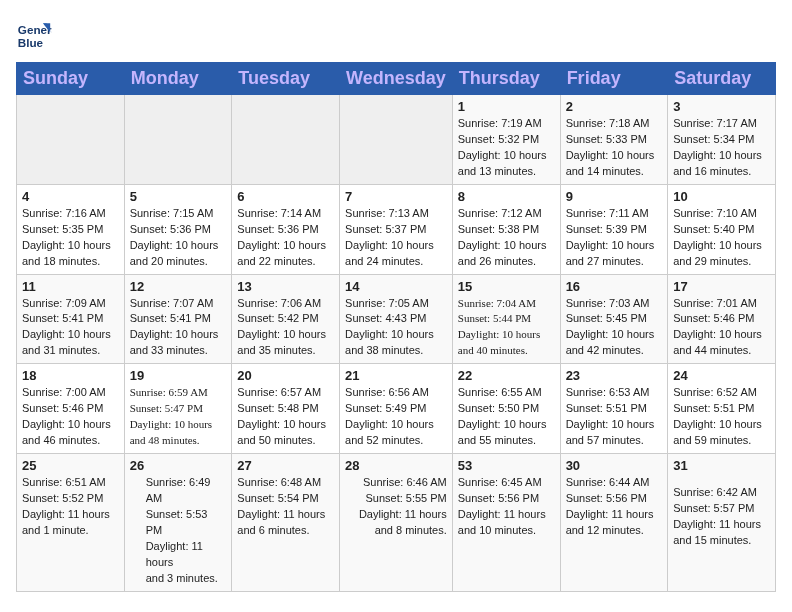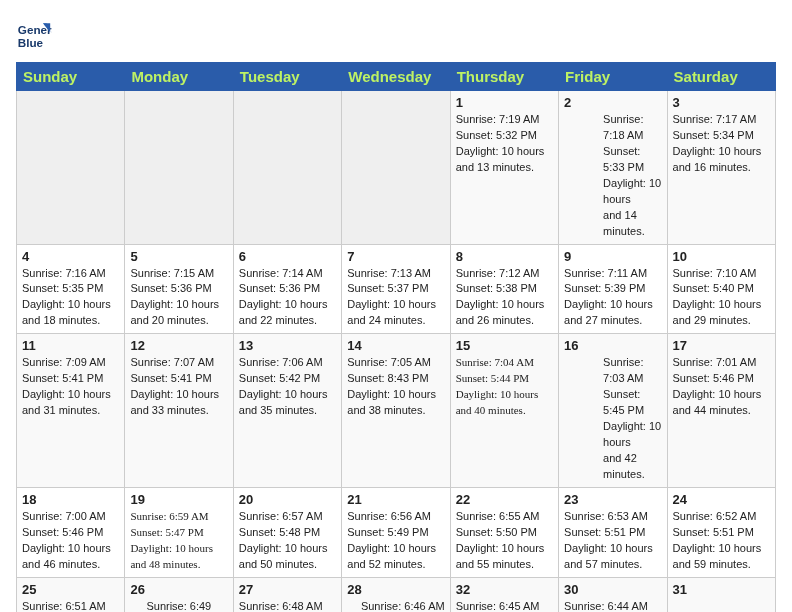--- a/index.html
+++ b/index.html
@@ -42,24 +42,24 @@
     .location-title {
       font-size: 15px;
       color: #444;
     }
     .calendar-table {
       width: 100%;
       border-collapse: collapse;
     }
     .calendar-table th {
       background: #2a5caa;
-      color: #bef264;
+      color: #c4b5fd;
       text-align: left;
       padding: 5px 6px;
-      font-size: 15px;
+      font-size: 18px;
       border: 1px solid #2a5caa;
     }
     .calendar-table td {
       border: 1px solid #ccc;
       vertical-align: top;
       padding: 4px 5px;
       font-size: 10.5px;
       color: #222;
       height: 85px;
       width: 108px;
@@ -123,21 +123,21 @@
         <td class="empty"></td>
         <td>
           <span class="day-number">1</span>
           <div class="day-info" style="white-space: pre-line;">Sunrise: 7:19 AM
 Sunset: 5:32 PM
 Daylight: 10 hours
 and 13 minutes.</div>
         </td>
         <td>
           <span class="day-number">2</span>
-          <div class="day-info" style="white-space: pre-line; margin-left: 39px;">Sunrise: 7:18 AM
+          <div class="day-info" style="white-space: pre-line;">Sunrise: 7:18 AM
 Sunset: 5:33 PM
 Daylight: 10 hours
 and 14 minutes.</div>
         </td>
         <td>
           <span class="day-number">3</span>
           <div class="day-info" style="white-space: pre-line;">Sunrise: 7:17 AM
 Sunset: 5:34 PM
 Daylight: 10 hours
 and 16 minutes.</div>
@@ -212,34 +212,34 @@
         <td>
           <span class="day-number">13</span>
           <div class="day-info" style="white-space: pre-line;">Sunrise: 7:06 AM
 Sunset: 5:42 PM
 Daylight: 10 hours
 and 35 minutes.</div>
         </td>
         <td>
           <span class="day-number">14</span>
           <div class="day-info" style="white-space: pre-line;">Sunrise: 7:05 AM
-Sunset: 8:43 PM
+Sunset: 4:43 PM
 Daylight: 10 hours
 and 38 minutes.</div>
         </td>
         <td>
           <span class="day-number">15</span>
           <div class="day-info" style="white-space: pre-line; font-family: Liberation Serif, serif;">Sunrise: 7:04 AM
 Sunset: 5:44 PM
 Daylight: 10 hours
 and 40 minutes.</div>
         </td>
         <td>
           <span class="day-number">16</span>
-          <div class="day-info" style="white-space: pre-line; margin-left: 39px;">Sunrise: 7:03 AM
+          <div class="day-info" style="white-space: pre-line;">Sunrise: 7:03 AM
 Sunset: 5:45 PM
 Daylight: 10 hours
 and 42 minutes.</div>
         </td>
         <td>
           <span class="day-number">17</span>
           <div class="day-info" style="white-space: pre-line;">Sunrise: 7:01 AM
 Sunset: 5:46 PM
 Daylight: 10 hours
 and 44 minutes.</div>
@@ -319,21 +319,21 @@
 and 6 minutes.</div>
         </td>
         <td>
           <span class="day-number">28</span>
           <div class="day-info" style="white-space: pre-line; text-align: right;">Sunrise: 6:46 AM
 Sunset: 5:55 PM
 Daylight: 11 hours
 and 8 minutes.</div>
         </td>
         <td>
-          <span class="day-number">32</span>
+          <span class="day-number">53</span>
           <div class="day-info" style="white-space: pre-line;">Sunrise: 6:45 AM
 Sunset: 5:56 PM
 Daylight: 11 hours
 and 10 minutes.</div>
         </td>
         <td>
           <span class="day-number">30</span>
           <div class="day-info" style="white-space: pre-line;">Sunrise: 6:44 AM
 Sunset: 5:56 PM
 Daylight: 11 hours

